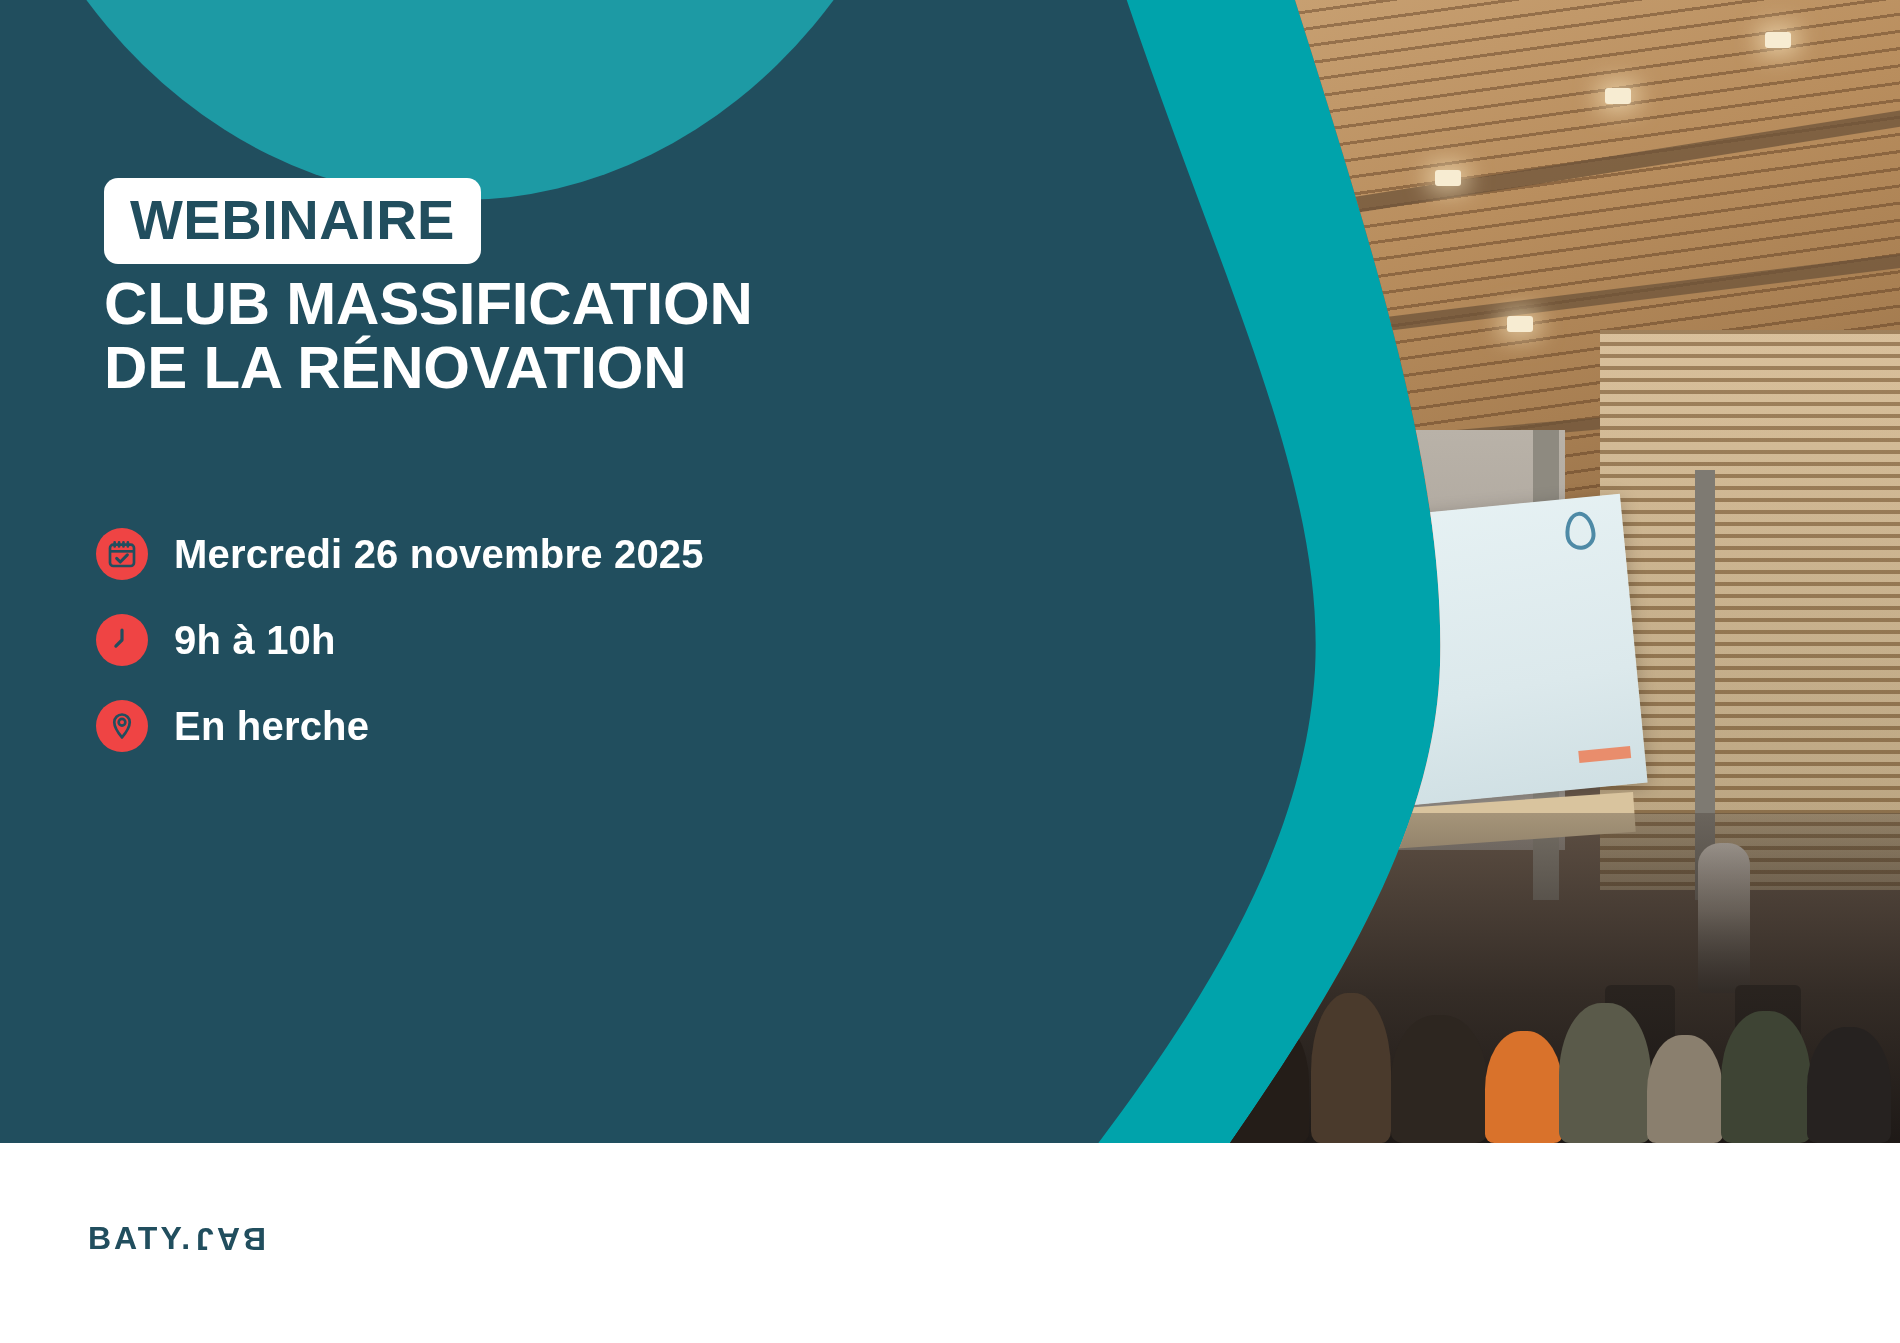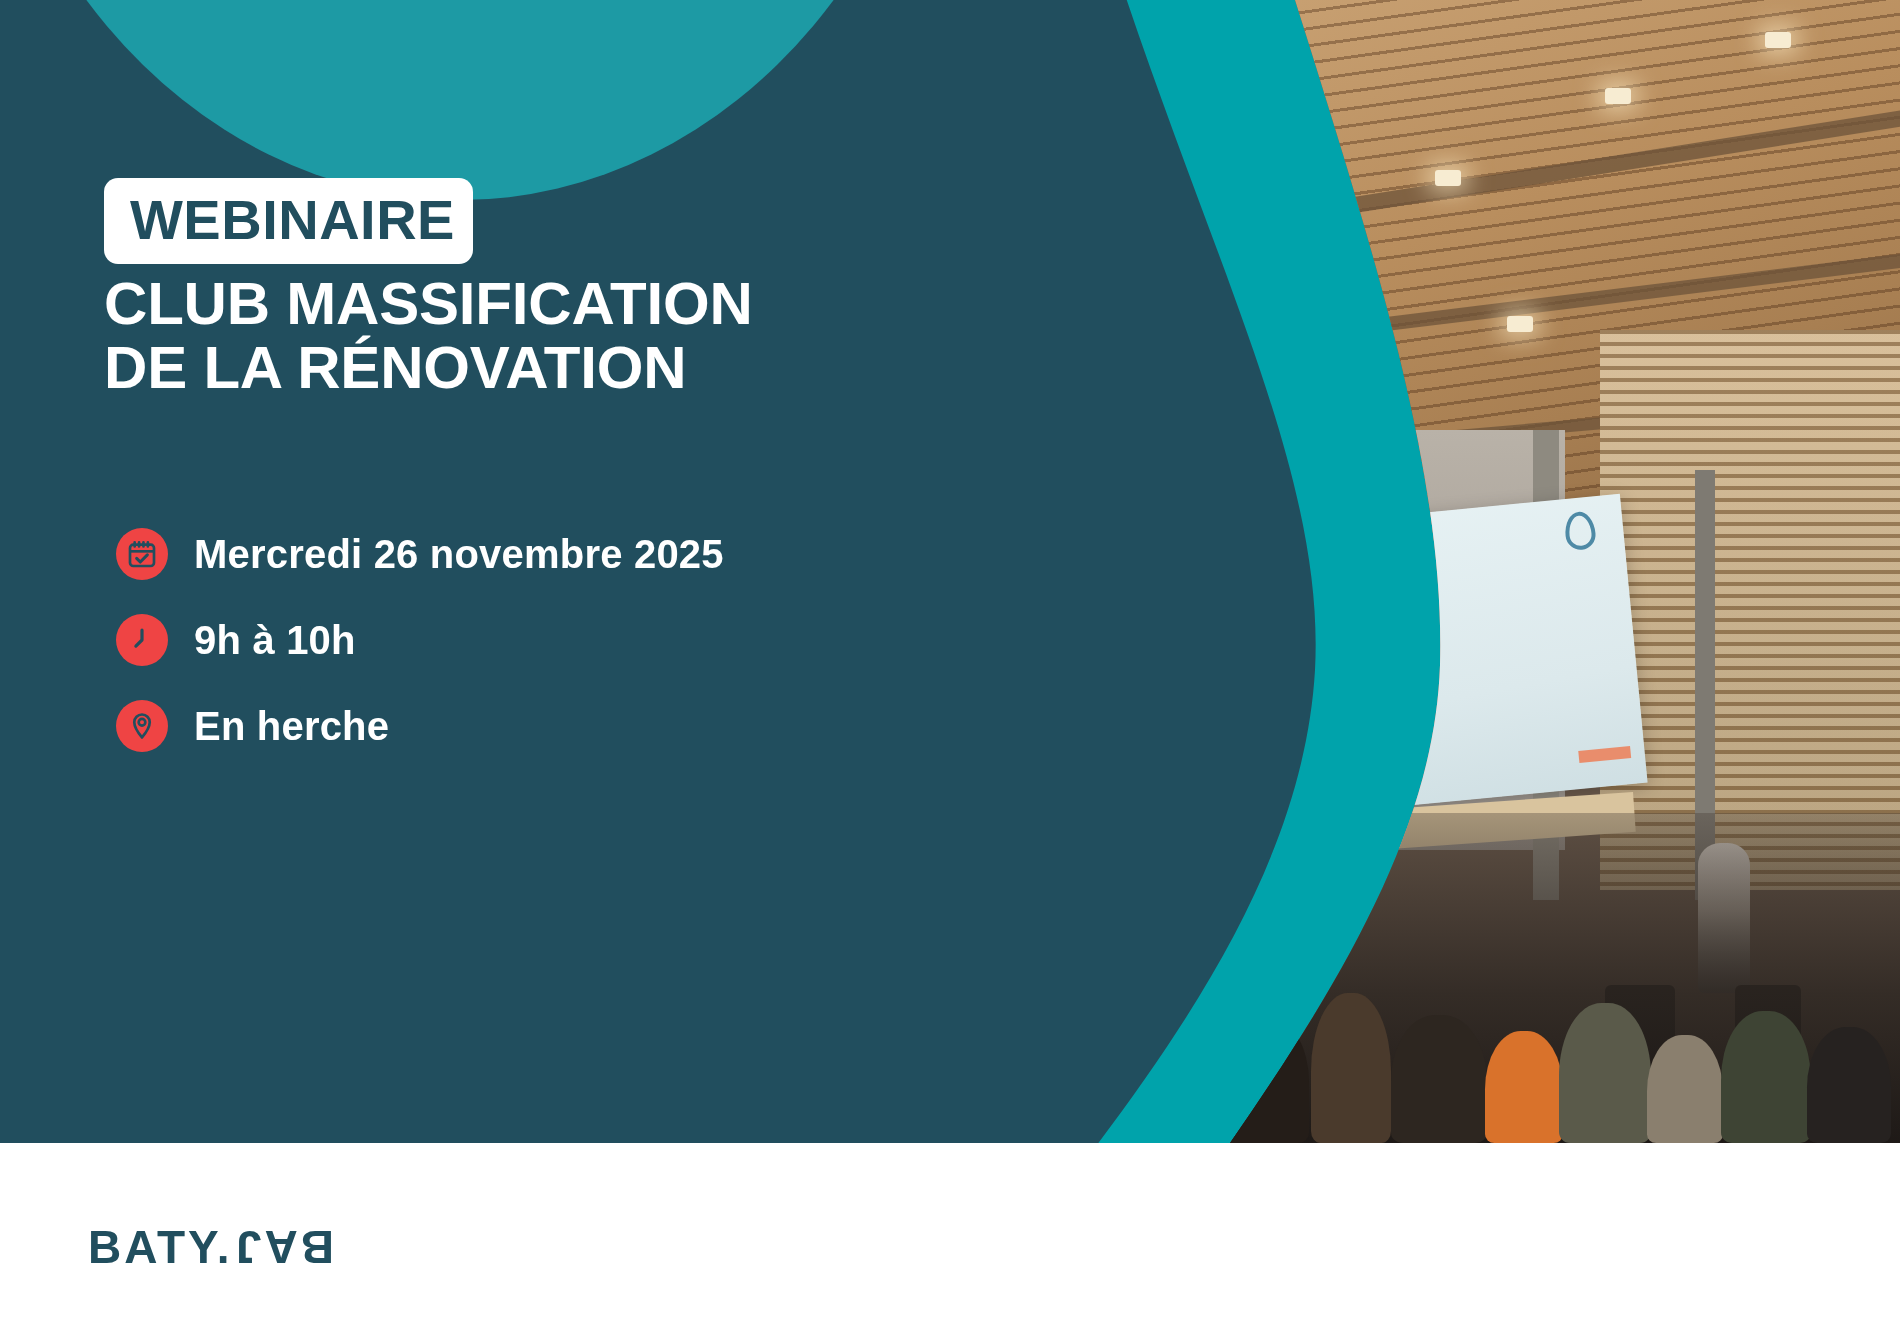--- a/index.html
+++ b/index.html
@@ -110,33 +110,33 @@
     position:absolute; background:#2c2722; border-radius:6px;
   }
 
   
   .content { position:absolute; left:0; top:0; width:1060px; height:1143px; }
 
   .badge {
     position:absolute; left:104px; top:178px;
     background:#ffffff; color:#214e5e;
     border-radius:14px;
-    padding:14px 18px 16px 26px;
+    padding:14px 26px 16px 26px;
     font-size:56px; font-weight:bold; letter-spacing:.5px;
     line-height:1;
   }
 
   .title {
     position:absolute; left:104px; top:272px; width:860px;
     color:#ffffff; font-size:60px; font-weight:bold;
     line-height:1.07; letter-spacing:-.2px;
   }
   .title .tl { display:block; white-space:nowrap; }
 
-  .details { position:absolute; left:116px; top:528px; }
+  .details { position:absolute; left:96px; top:528px; }
   .drow {
     display:flex; align-items:center; margin-bottom:34px;
   }
   .dicon {
     width:52px; height:52px; border-radius:50%;
     background:#ef4444; flex:0 0 52px;
     display:flex; align-items:center; justify-content:center;
     margin-right:26px;
   }
   .dicon svg { display:block; }
@@ -147,21 +147,21 @@
 
   
   .footer {
     position:absolute; left:0; top:1143px; width:1900px; height:200px;
     background:#ffffff;
   }
 
   
   .batylab {
     position:absolute; left:88px; top:77px;
-    color:#214e5e; font-size:46px; font-weight:bold; letter-spacing:3px;
+    color:#214e5e; font-size:32px; font-weight:bold; letter-spacing:3px;
     display:flex; align-items:flex-end;
   }
   .batylab .half2 { transform:rotate(180deg); display:inline-block; }
 </style>
 </head>
 <body>
 
 <div class="poster">
 
   <div class="hero">

